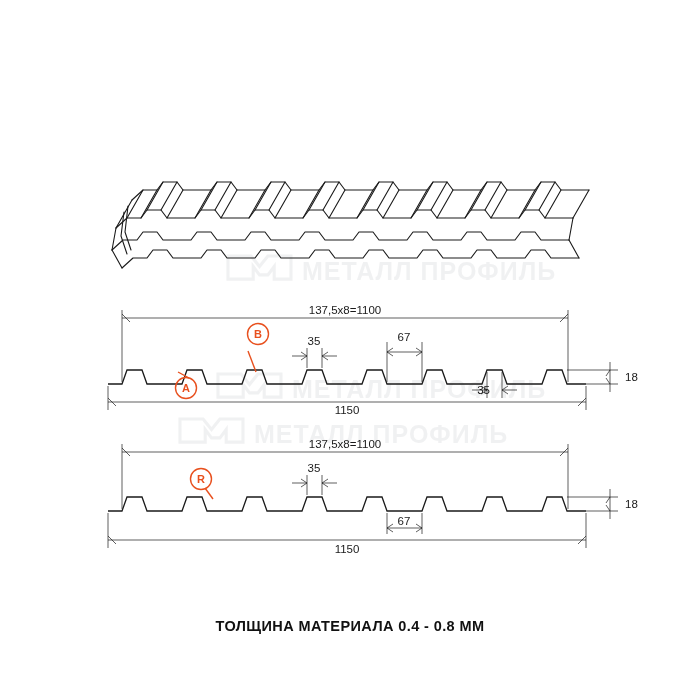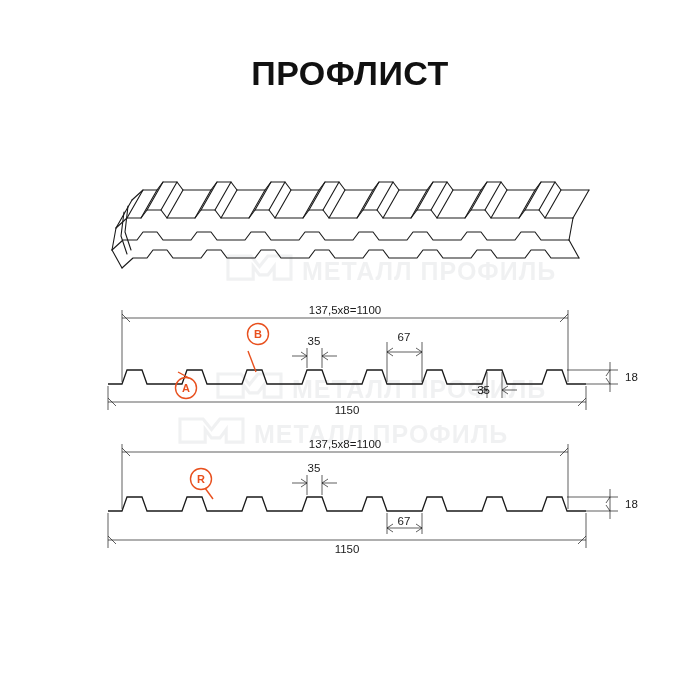--- a/index.html
+++ b/index.html
@@ -74,21 +74,20 @@
     stroke: #b9bcc0;
     stroke-width: 3;
   }
 </style>
 </head>
 <body>
 
 <div class="page">
 
   <div class="title-block">
-    <div class="title-main">ПРОФЛИСТ</div>
   </div>
 
   <svg class="drawing" width="700" height="700" viewBox="0 0 700 700">
 
     <g class="wm" opacity="0.2">
       <g transform="translate(228,252)">
         <path class="wm-shape" d="M0,22 L0,0 L22,0 L30,10 L38,0 L60,0 L60,22 L44,22 L44,10 L38,18 L30,18 L24,10 L24,22 Z" transform="translate(0,4) scale(1.05)"></path>
         <text class="wm-text" x="74" y="28" font-size="25" letter-spacing="1">МЕТАЛЛ ПРОФИЛЬ</text>
       </g>
     </g>
@@ -320,14 +319,15 @@
       <text x="404" y="525" font-size="11.5" text-anchor="middle" fill="#1a1a1a">67</text>
 
       <g>
         <line x1="213" y1="499" x2="205" y2="488" stroke="#e8501e" stroke-width="1.4"></line>
         <circle cx="201" cy="479" r="10.5" fill="none" stroke="#e8501e" stroke-width="1.4"></circle>
         <text x="201" y="483" font-size="11" text-anchor="middle" fill="#e8501e" font-weight="bold">R</text>
       </g>
     </g>
   </svg>
 
+  <div class="footer-note">ТОЛЩИНА МАТЕРИАЛА 0.4 - 0.8 ММ</div>
 
 </div>
 
 </body></html>

